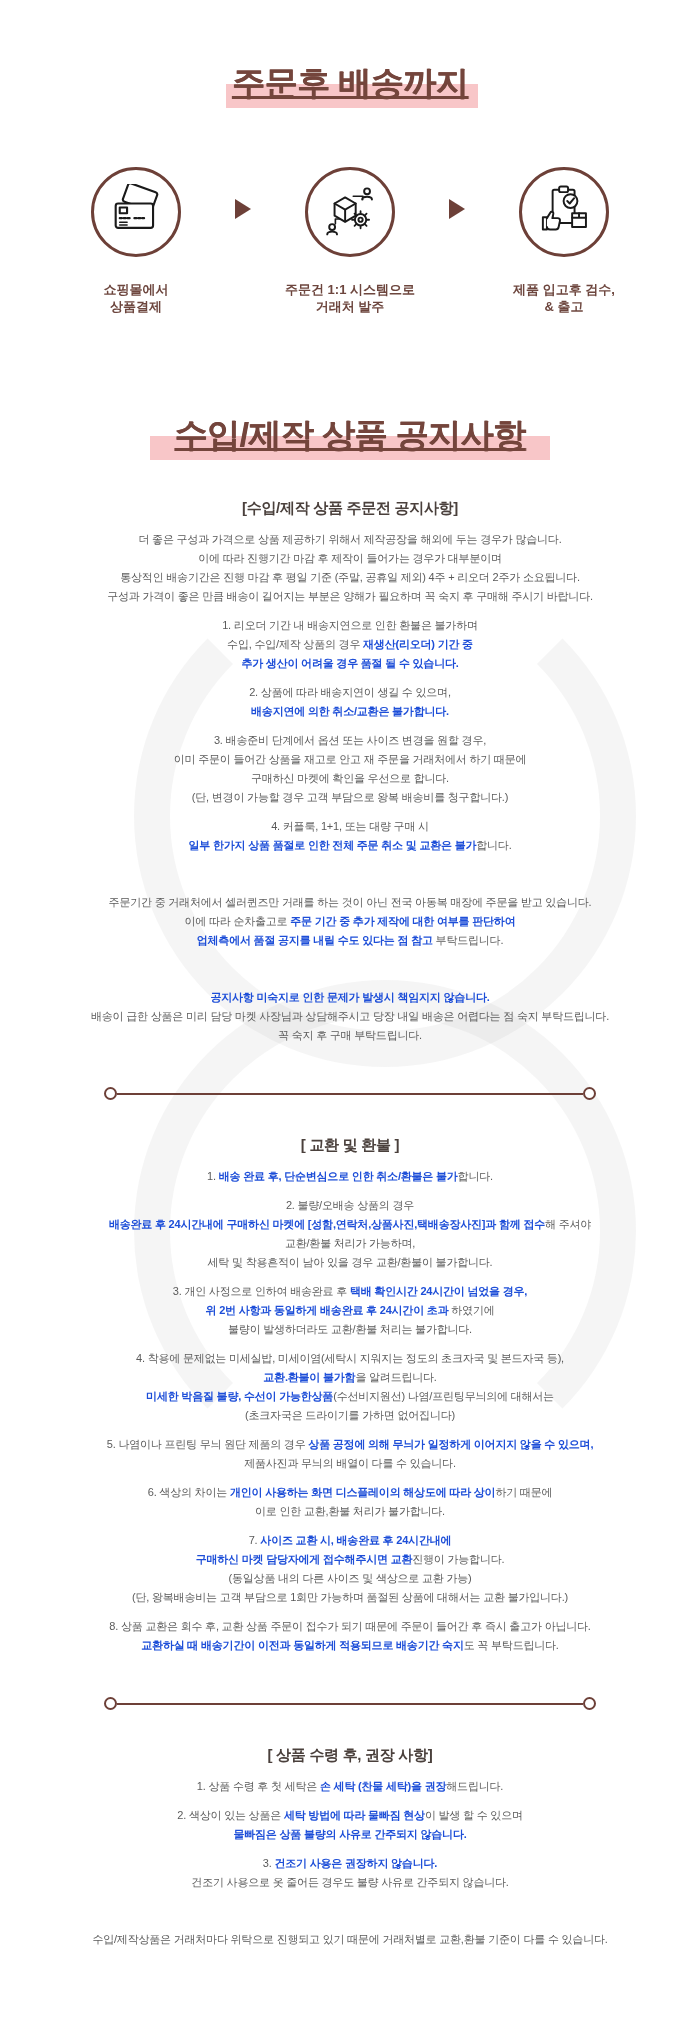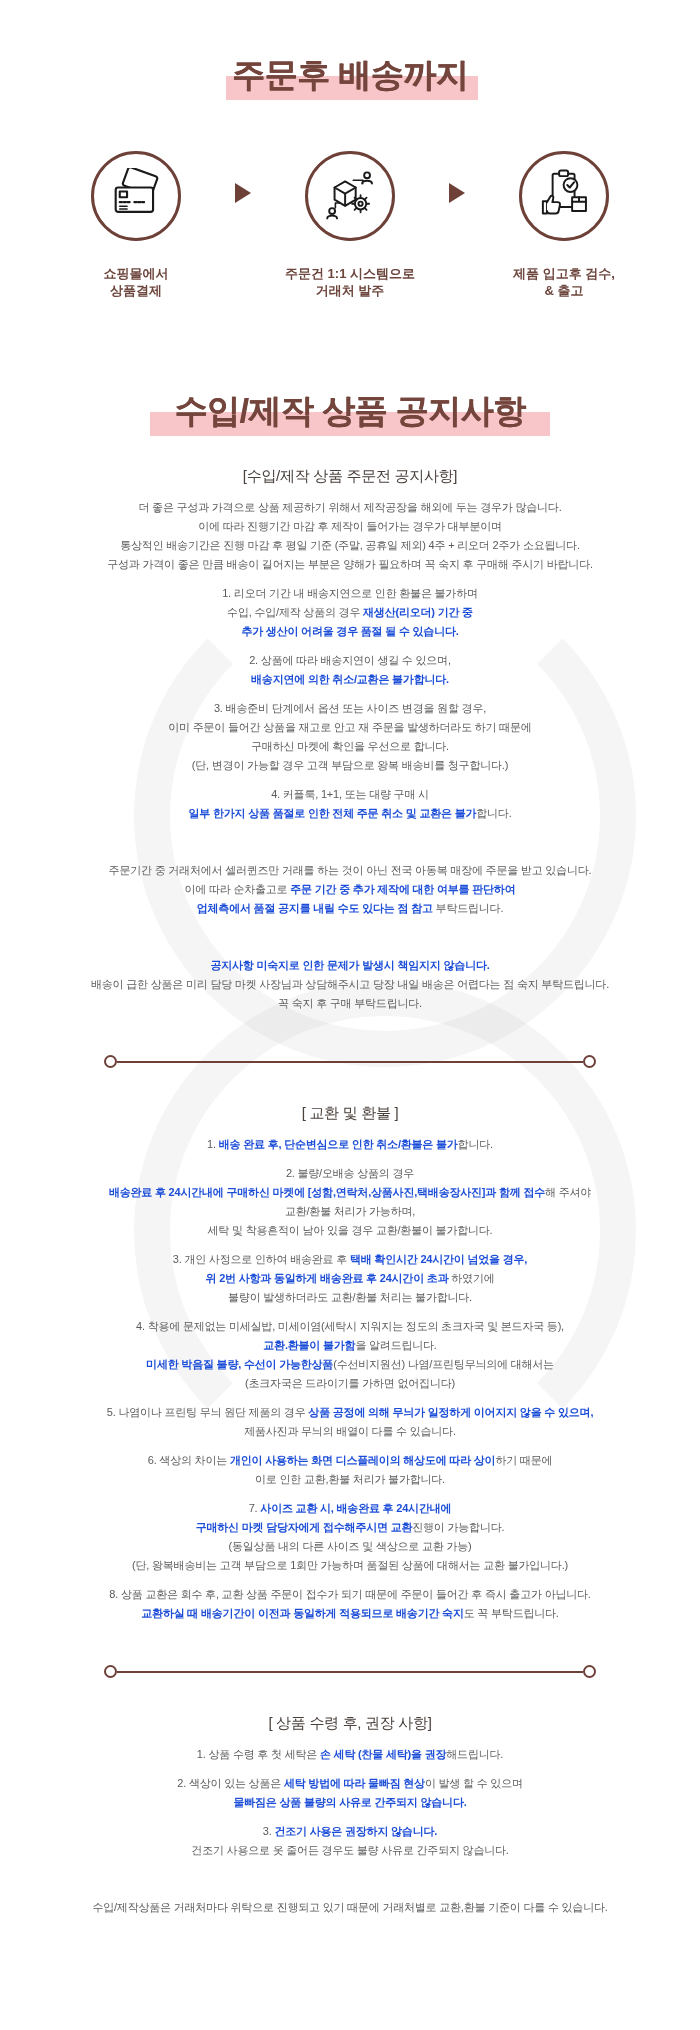--- a/index.html
+++ b/index.html
@@ -8,37 +8,37 @@
     font-family:"Liberation Sans","DejaVu Sans",sans-serif;
     position:relative;
   }
   .page{position:relative;width:700px;height:2030px;overflow:hidden;}
   
   .watermark{position:absolute;border-radius:50%;border:36px solid rgba(160,160,160,0.10);z-index:0;}
   .wm1{width:430px;height:430px;left:134px;top:565px;border-top-color:transparent;}
   .wm2{width:430px;height:430px;left:134px;top:980px;border-bottom-color:transparent;}
   header{position:relative;z-index:1;text-align:center;padding-top:55px;}
   .big-title{display:inline-block;position:relative;font-size:33px;line-height:40px;
-    font-weight:bold;color:#74453c;letter-spacing:-0.5px;margin:0;
-    text-shadow:0.6px 0 0 #74453c;}
+    font-weight:bold;color:#74453c;letter-spacing:-0.5px;margin:8px;
+    text-shadow:0.6px 0 0 #74453c;text-decoration:underline;}
   .band{position:absolute;top:52%;height:24px;background:#f8c6c8;z-index:0;}
   .band-1{left:-6px;right:-10px;}
   .band-2{left:-24px;right:-24px;}
   .title-text{position:relative;z-index:1;}
   .steps{display:flex;justify-content:center;align-items:flex-start;margin-top:56px;}
   .step{display:flex;flex-direction:column;align-items:center;width:178px;}
   .step-circle{width:84px;height:84px;border:3px solid #6d4038;border-radius:50%;
     display:flex;align-items:center;justify-content:center;background:#fff;}
   .step-circle svg{width:52px;height:52px;}
   .step-caption{margin-top:24px;font-size:13px;font-weight:bold;color:#6d463e;line-height:17px;}
   .arrow{width:0;height:0;border-left:16px solid #6d4038;border-top:10px solid transparent;
     border-bottom:10px solid transparent;margin:32px 10px 0;}
   .title2-wrap{margin-top:92px;}
   main{position:relative;z-index:1;text-align:center;margin-top:28px;}
-  .sec-heading{font-size:15px;font-weight:normal;color:#4a403c;margin:36px 0 12px;letter-spacing:-0.3px;}
+  .sec-heading{font-size:15px;font-weight:bold;color:#4a403c;margin:36px 0 12px;letter-spacing:-0.3px;}
   .para{margin:10px auto;max-width:640px;font-size:11px;line-height:19px;letter-spacing:-0.2px;text-align:center;}
   .para.gap{margin-top:38px;}
   .line{display:block;}
   .seg-n{color:#5a5a5a;}
   .seg-r{color:#1d4ed8;font-weight:bold;}
   .divider{display:flex;align-items:center;width:492px;margin:42px auto 6px;}
   .ring{width:9px;height:9px;border:2.5px solid #6d4038;border-radius:50%;background:#fff;flex:0 0 auto;}
   .rule{flex:1;height:2px;background:#6d4038;}
 </style>
 </head>
@@ -137,21 +137,21 @@
           <span class="line"><span class="seg-n">1. 리오더 기간 내 배송지연으로 인한 환불은 불가하며</span></span>
           <span class="line"><span class="seg-n">수입, 수입/제작 상품의 경우 </span><span class="seg-r">재생산(리오더) 기간 중</span></span>
           <span class="line"><span class="seg-r">추가 생산이 어려울 경우 품절 될 수 있습니다.</span></span>
         </p>
         <p class="para">
           <span class="line"><span class="seg-n">2. 상품에 따라 배송지연이 생길 수 있으며,</span></span>
           <span class="line"><span class="seg-r">배송지연에 의한 취소/교환은 불가합니다.</span></span>
         </p>
         <p class="para">
           <span class="line"><span class="seg-n">3. 배송준비 단계에서 옵션 또는 사이즈 변경을 원할 경우,</span></span>
-          <span class="line"><span class="seg-n">이미 주문이 들어간 상품을 재고로 안고 재 주문을 발생하더라도 하기 때문에</span></span>
+          <span class="line"><span class="seg-n">이미 주문이 들어간 상품을 재고로 안고 재 주문을 거래처에서 하기 때문에</span></span>
           <span class="line"><span class="seg-n">구매하신 마켓에 확인을 우선으로 합니다.</span></span>
           <span class="line"><span class="seg-n">(단, 변경이 가능할 경우 고객 부담으로 왕복 배송비를 청구합니다.)</span></span>
         </p>
         <p class="para">
           <span class="line"><span class="seg-n">4. 커플룩, 1+1, 또는 대량 구매 시</span></span>
           <span class="line"><span class="seg-r">일부 한가지 상품 품절로 인한 전체 주문 취소 및 교환은 불가</span><span class="seg-n">합니다.</span></span>
         </p>
         <p class="para gap">
           <span class="line"><span class="seg-n">주문기간 중 거래처에서 셀러퀸즈만 거래를 하는 것이 아닌 전국 아동복 매장에 주문을 받고 있습니다.</span></span>
           <span class="line"><span class="seg-n">이에 따라 순차출고로 </span><span class="seg-r">주문 기간 중 추가 제작에 대한 여부를 판단하여</span></span>

